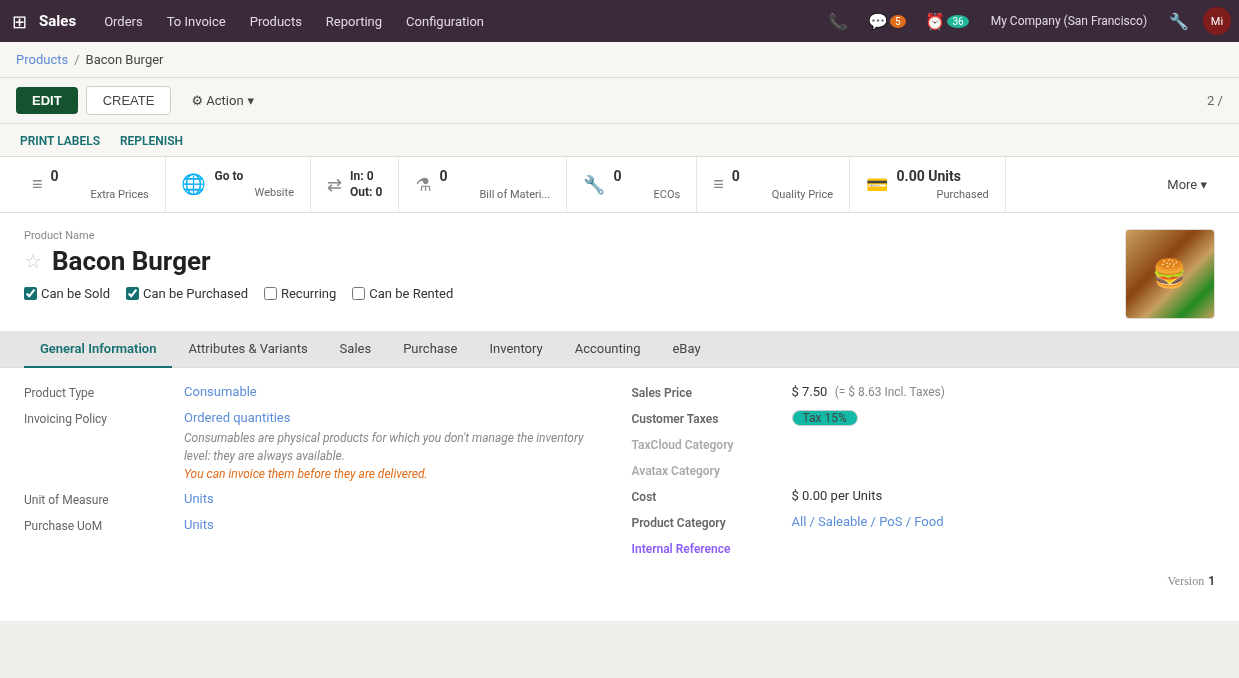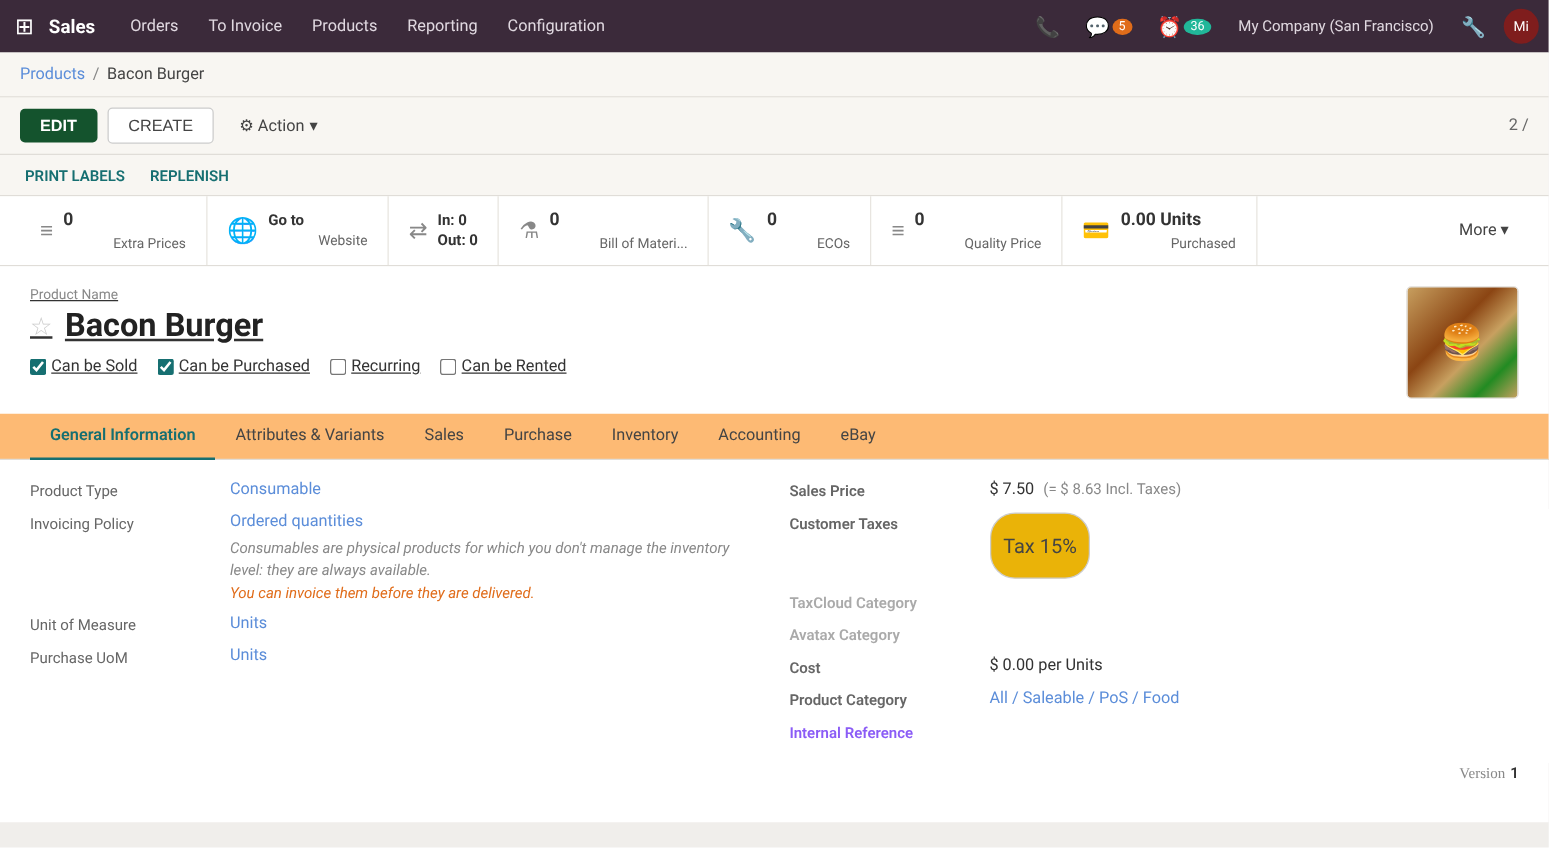--- a/index.html
+++ b/index.html
@@ -186,21 +186,21 @@
     .form-container {
       background: #fff;
       margin: 0;
       padding: 16px 24px;
     }
     .product-header {
       display: flex;
       align-items: flex-start;
       margin-bottom: 12px;
     }
-    .product-header-left { flex: 1; text-decoration: underline; }
+    .product-header-left { flex: 1; }
     .product-name-label { font-size: 11px; color: #888; margin-bottom: 4px; }
     .product-name-row {
       display: flex;
       align-items: center;
       gap: 10px;
       margin-bottom: 10px;
     }
     .star-icon { color: #ccc; font-size: 20px; cursor: pointer; }
     .product-name { font-size: 26px; font-weight: 700; color: #222; }
     .checkbox-row {
@@ -228,21 +228,21 @@
       align-items: center;
       justify-content: center;
     }
 
     
     .tabs-bar {
       display: flex;
       border-bottom: 1px solid #e0ddd8;
       margin: 0 -24px;
       padding: 0 24px;
-      background: #fdba74;
+      background: #e5e5e5;
     }
     .tab {
       padding: 10px 16px;
       cursor: pointer;
       font-size: 13px;
       color: #444;
       border-bottom: 2px solid transparent;
       margin-bottom: -1px;
     }
     .tab.active {
@@ -295,25 +295,25 @@
       color: #666;
       font-size: 12px;
       font-weight: 600;
       padding-top: 2px;
     }
     .field-value-right {
       color: #333;
       font-size: 13px;
     }
     .tax-badge {
-      background: #eab308;
+      background: #14b8a6;
       border: 1px solid #ccc;
       border-radius: 20px;
-      padding: 16px 10px;
-      font-size: 16px;
+      padding: 0 10px;
+      font-size: 12px;
       color: #444;
       display: inline-block;
     }
     .field-value-link {
       color: #5b8dd9;
       font-size: 13px;
       cursor: pointer;
     }
     .version-row {
       display: flex;

